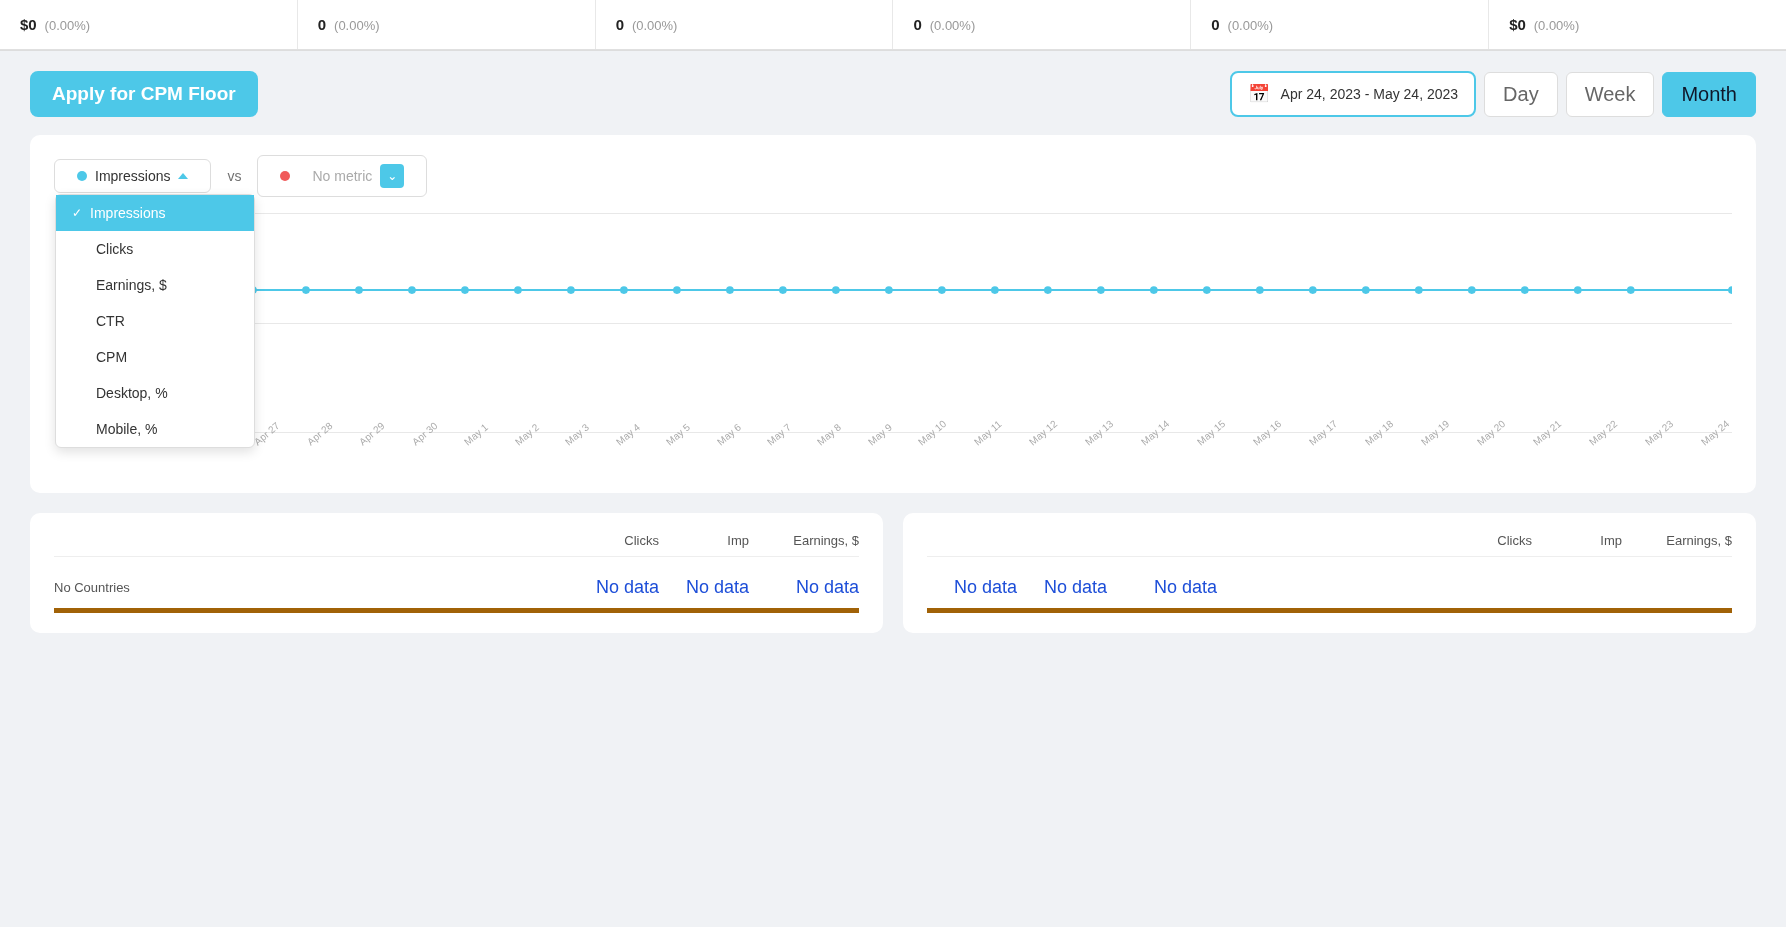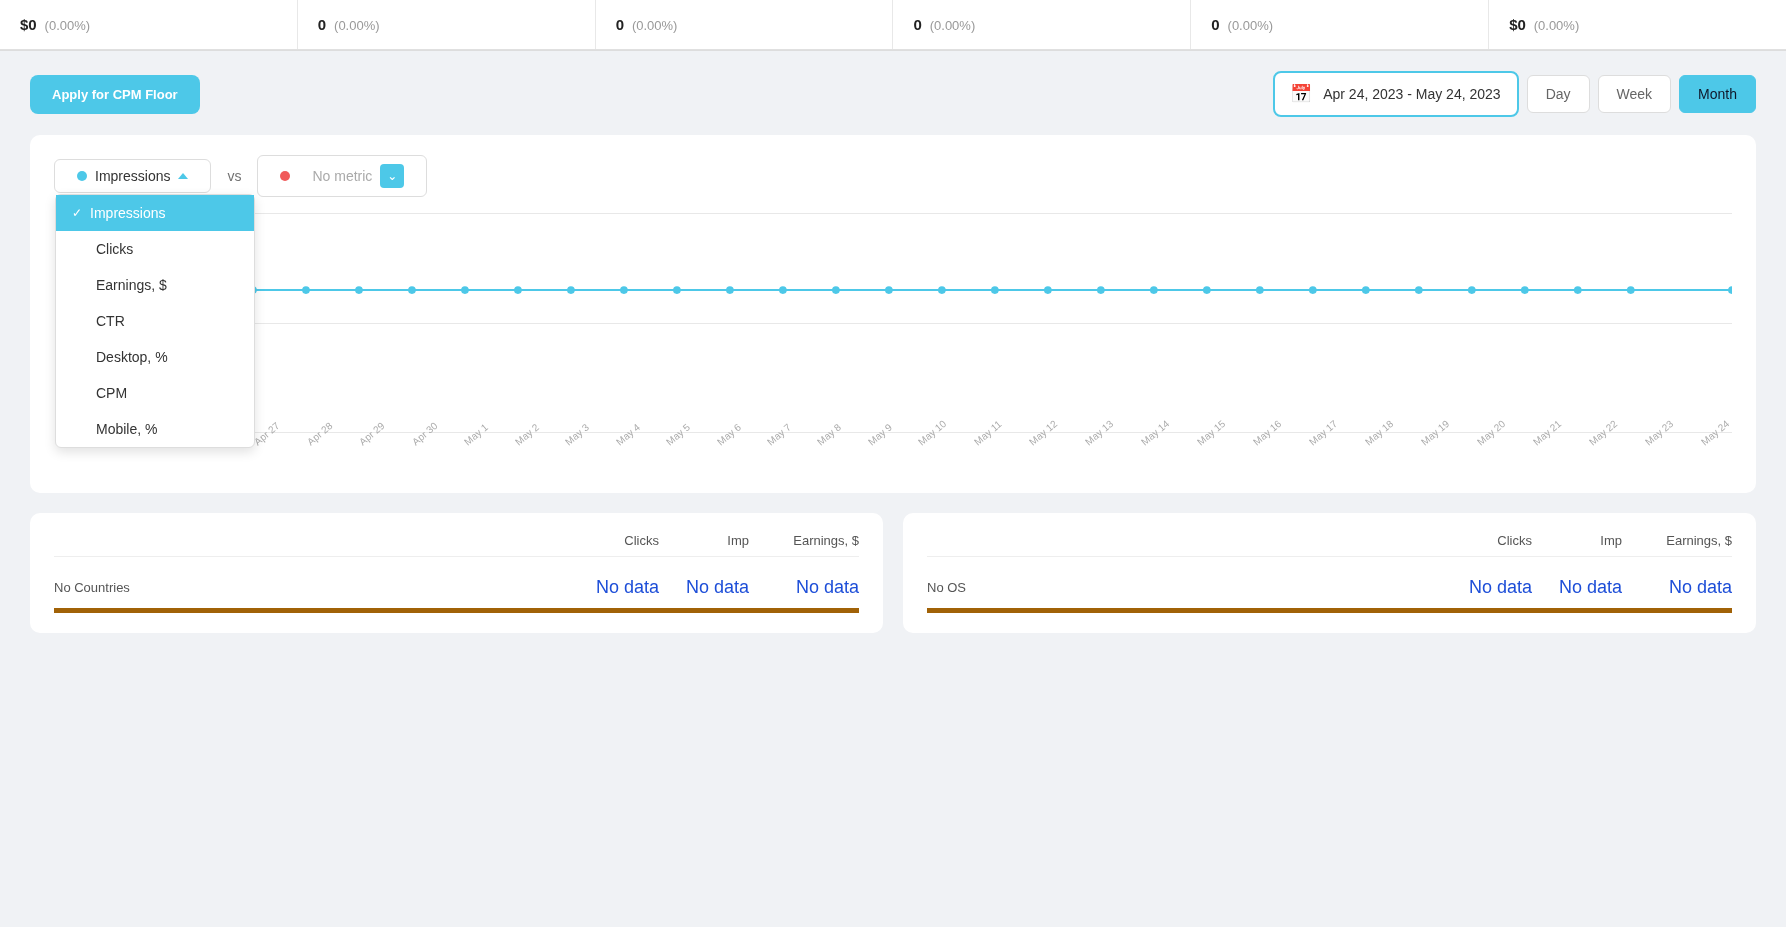--- a/index.html
+++ b/index.html
@@ -47,21 +47,21 @@
       justify-content: space-between;
       margin-bottom: 18px;
     }
 
     .apply-btn {
       background: #4dc8e8;
       color: #fff;
       border: none;
       border-radius: 8px;
       padding: 12px 22px;
-      font-size: 13px;
+      font-size: 19px;
       font-weight: 600;
       cursor: pointer;
     }
 
     .date-controls {
       display: flex;
       align-items: center;
       gap: 8px;
     }
 
@@ -81,21 +81,21 @@
     .calendar-icon {
       color: #4dc8e8;
       font-size: 18px;
     }
 
     .period-btn {
       background: #fff;
       border: 1px solid #ddd;
       border-radius: 6px;
       padding: 10px 18px;
-      font-size: 14px;
+      font-size: 20px;
       color: #666;
       cursor: pointer;
     }
 
     .period-btn.active {
       background: #4dc8e8;
       color: #0f172a;
       border-color: #4dc8e8;
     }
 
@@ -395,25 +395,25 @@
           <div class="dropdown-item">
             <span style="width:16px;"></span>
             <span>Earnings, $</span>
           </div>
           <div class="dropdown-item">
             <span style="width:16px;"></span>
             <span>CTR</span>
           </div>
           <div class="dropdown-item">
             <span style="width:16px;"></span>
-            <span>Desktop, %</span>
+            <span>CPM</span>
           </div>
           <div class="dropdown-item">
             <span style="width:16px;"></span>
-            <span>CPM</span>
+            <span>Desktop, %</span>
           </div>
           <div class="dropdown-item">
             <span style="width:16px;"></span>
             <span>Mobile, %</span>
           </div>
         </div>
       </div>
 
       <span class="vs-label">vs</span>
 
@@ -527,21 +527,20 @@
       </div>
     </div>
 
     <div class="panel">
       <div class="panel-table-header">
         <span class="panel-col-header">Clicks</span>
         <span class="panel-col-header">Imp</span>
         <span class="panel-col-header wide">Earnings, $</span>
       </div>
       <div class="panel-row">
-        <span class="panel-row-label">No OS</span>
         <span class="panel-row-val">No data</span>
         <span class="panel-row-val">No data</span>
         <span class="panel-row-val wide">No data</span>
       </div>
     </div>
   </div>
 
 </div>
 
 </body></html>

